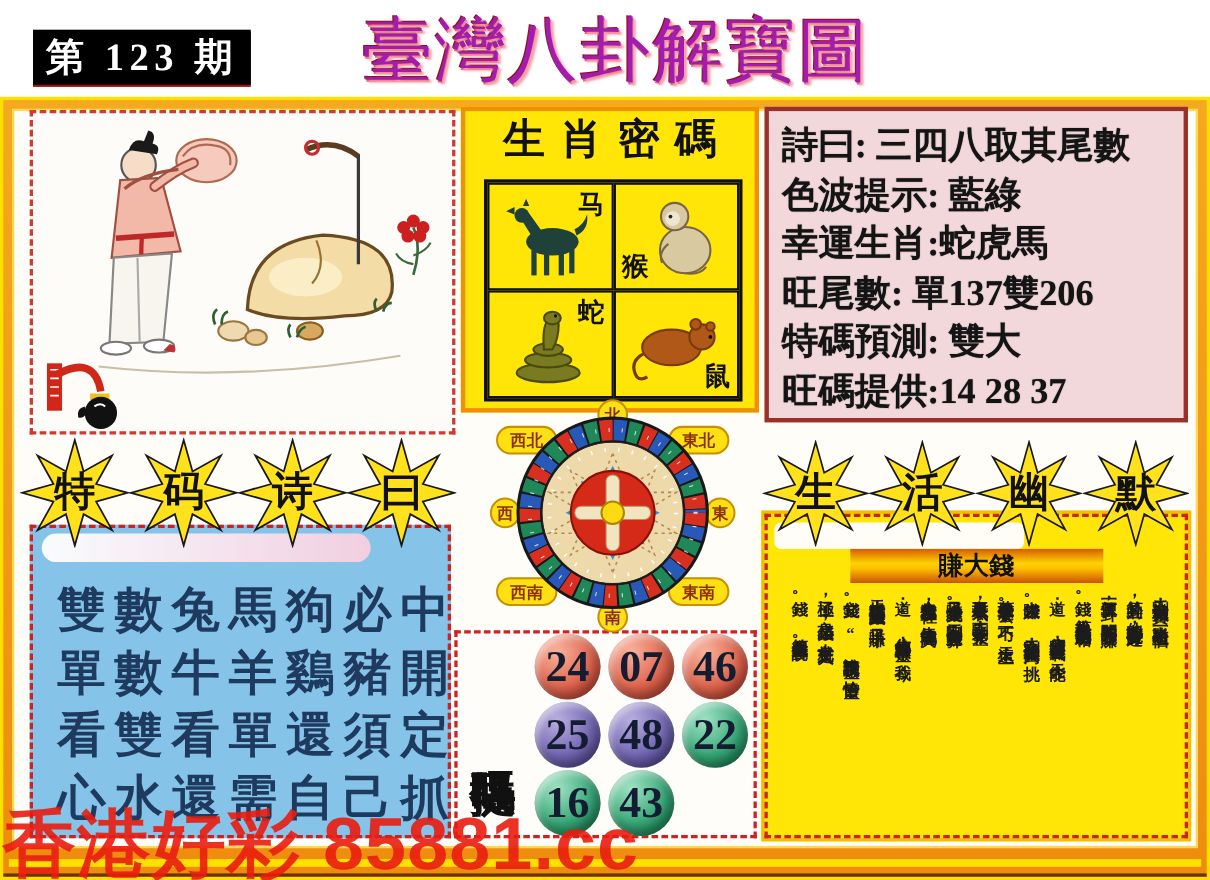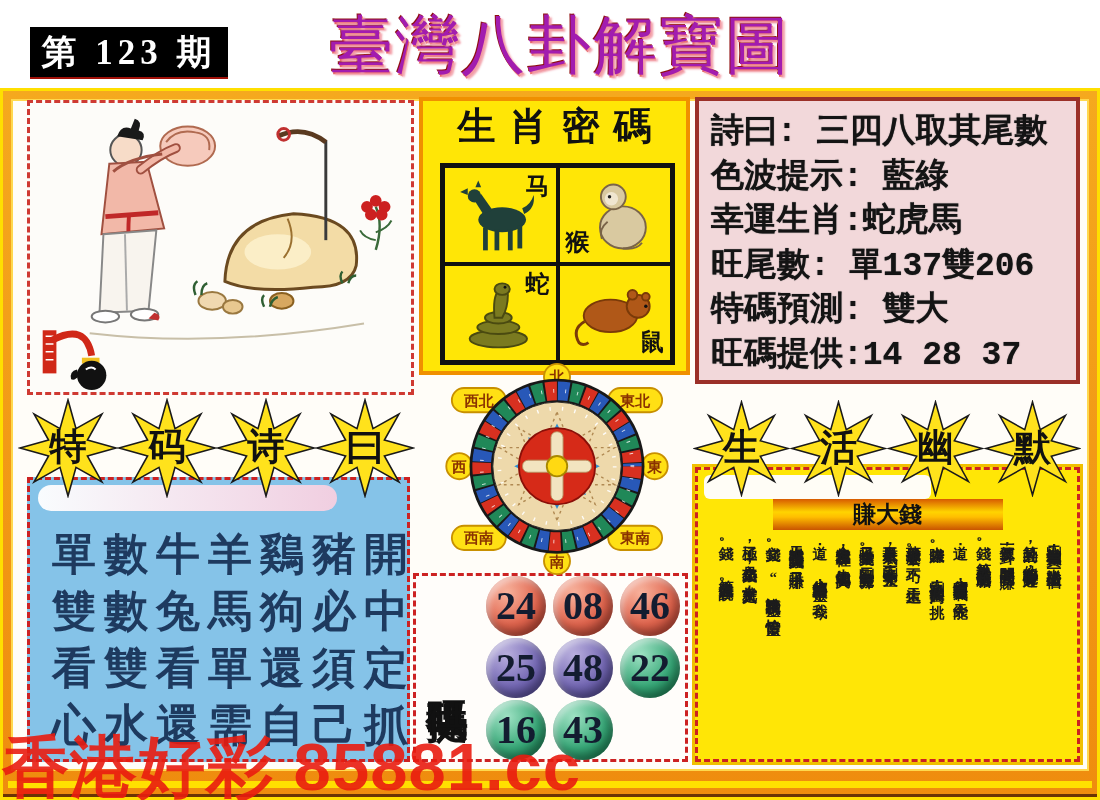--- a/index.html
+++ b/index.html
@@ -26,21 +26,21 @@
      border:4px solid #f09000;box-sizing:border-box;}
   .zodiac-title{text-align:center;font-size:38px;font-weight:700;color:#111;letter-spacing:14px;text-indent:14px;}
   .zgrid{position:absolute;left:17px;top:62px;width:229px;height:196px;border:3px solid #111;
      display:grid;grid-template-columns:1fr 1fr;grid-template-rows:1fr 1fr;}
   .zcell{position:relative;border:2px solid #111;}
   .zcell svg{position:absolute;inset:4px;width:calc(100% - 8px);height:calc(100% - 8px);}
   .zlabel{position:absolute;font-size:24px;font-weight:700;color:#111;z-index:2;}
   .zl-tr{top:2px;right:6px;} .zl-bl{bottom:4px;left:6px;} .zl-br{bottom:2px;right:6px;}
   
   .tips-panel{position:absolute;left:695px;top:97px;width:385px;height:287px;background:#f2d8da;
-     border:4px solid #9b3028;box-sizing:border-box;padding:10px 12px;font-family:Liberation Mono, monospace;}
+     border:4px solid #9b3028;box-sizing:border-box;padding:10px 12px;}
   .tips-line{font-size:33px;font-weight:700;color:#141414;line-height:44.5px;white-space:nowrap;
      text-shadow:0 0 1px #555;}
   
   .star{position:absolute;width:100px;height:100px;z-index:5;}
   .star svg{position:absolute;inset:0;}
   .star-char{position:absolute;inset:0;display:flex;align-items:center;justify-content:center;
      font-size:37px;font-weight:700;color:#111;padding-bottom:2px;}
   
   .poem-box{position:absolute;left:27px;top:477px;width:383px;height:285px;background:#85c3e8;
      border:3px dashed #cc2222;box-sizing:border-box;z-index:1;}
@@ -245,22 +245,22 @@
   <div class="star" style="left:315px;top:398px">
     <svg viewBox="0 0 100 100">
         <polygon points="50,2 58,30.6 83.9,16.1 69.4,42 98,50 69.4,58 83.9,83.9 58,69.4 50,98 42,69.4 16.1,83.9 30.6,58 2,50 30.6,42 16.1,16.1 42,30.6" fill="#ffe21c" stroke="#1a1a1a" stroke-width="1.6"></polygon>
       </svg>
     <span class="star-char">曰</span>
   </div>
 
   <div class="poem-box">
     <div class="poem-gloss"></div>
     <div class="poem-lines">
+      <div class="poem-line">雙數兔馬狗必中</div>
       <div class="poem-line">單數牛羊鷄豬開</div>
-      <div class="poem-line">雙數兔馬狗必中</div>
       <div class="poem-line">看雙看單還須定</div>
       <div class="poem-line">心水還需自己抓</div>
     </div>
   </div>
 
   <div class="wheel">
     <svg viewBox="0 0 250 230" width="100%" height="100%">
 
       <g>
         <rect x="12" y="28" width="58" height="26" rx="13" fill="#ffe014" stroke="#c89000" stroke-width="2"></rect>
@@ -311,21 +311,21 @@
     </svg>
   </div>
 
   <div class="lucky-box">
     <div class="lucky-label">旺码提供</div>
     <div class="ball-grid">
       <div class="ball red">
           <span>24</span>
         </div>
       <div class="ball red">
-          <span>08</span>
+          <span>07</span>
         </div>
       <div class="ball red">
           <span>46</span>
         </div>
       <div class="ball purple">
           <span>25</span>
         </div>
       <div class="ball purple">
           <span>48</span>
         </div>

